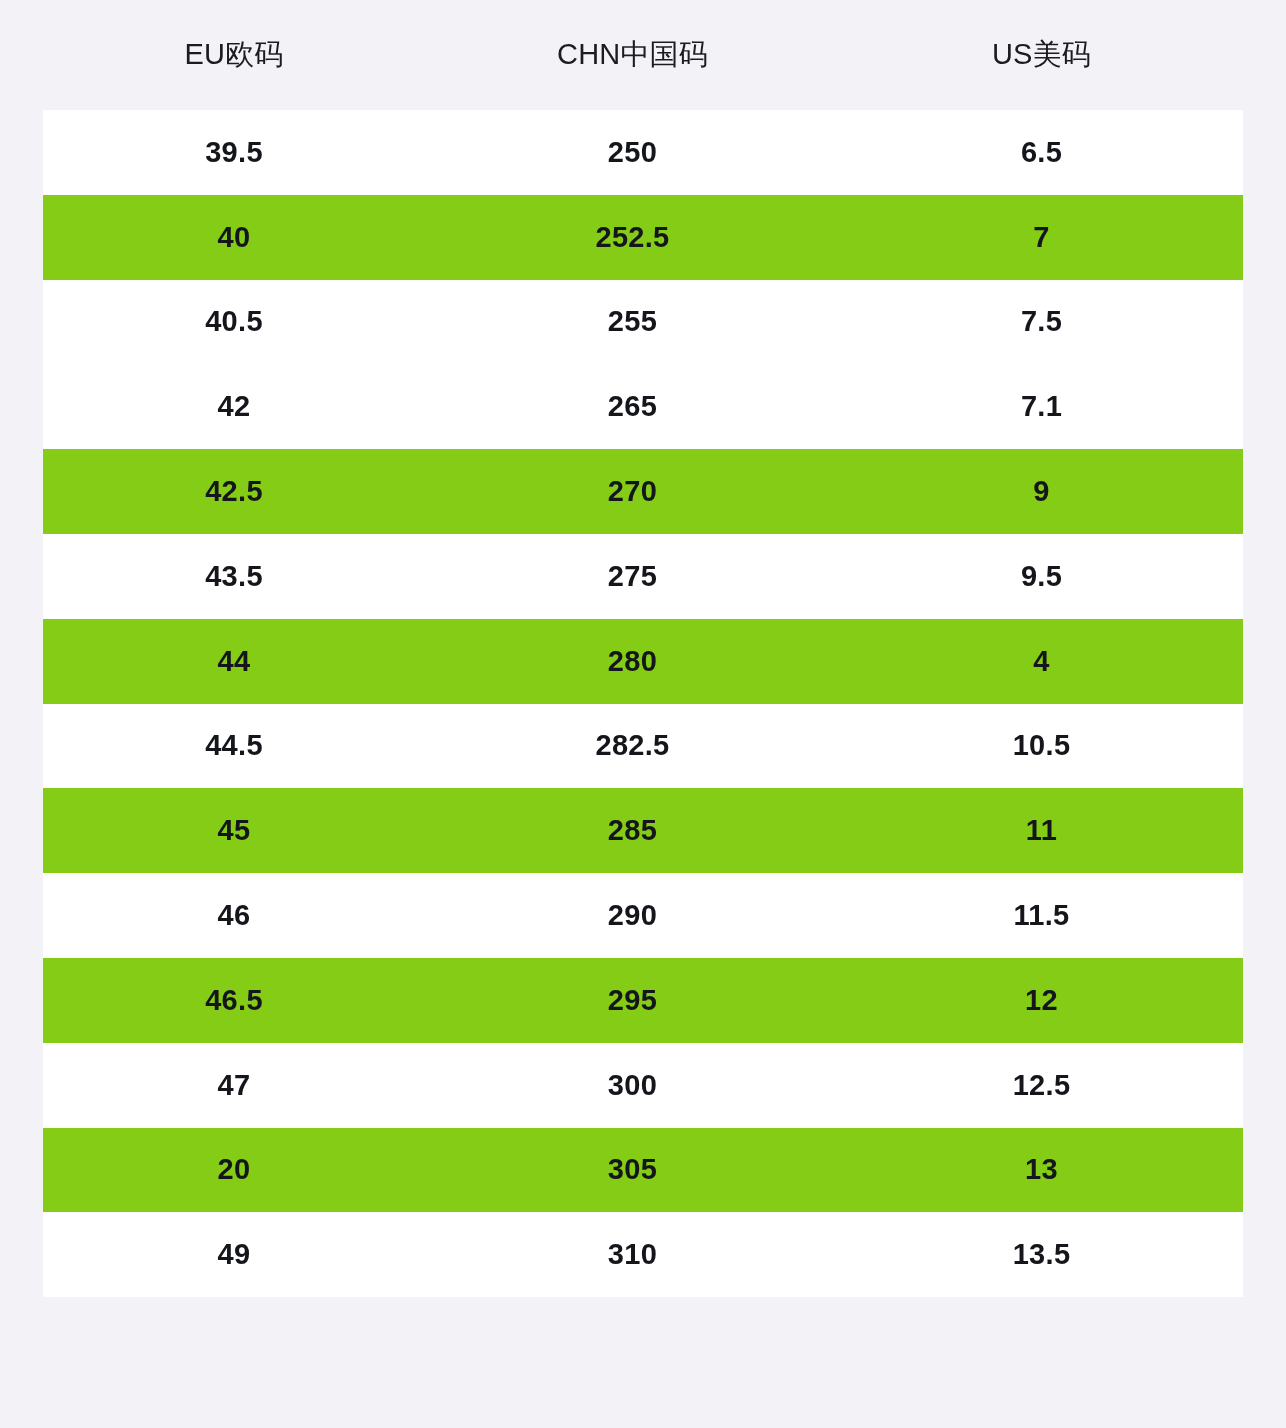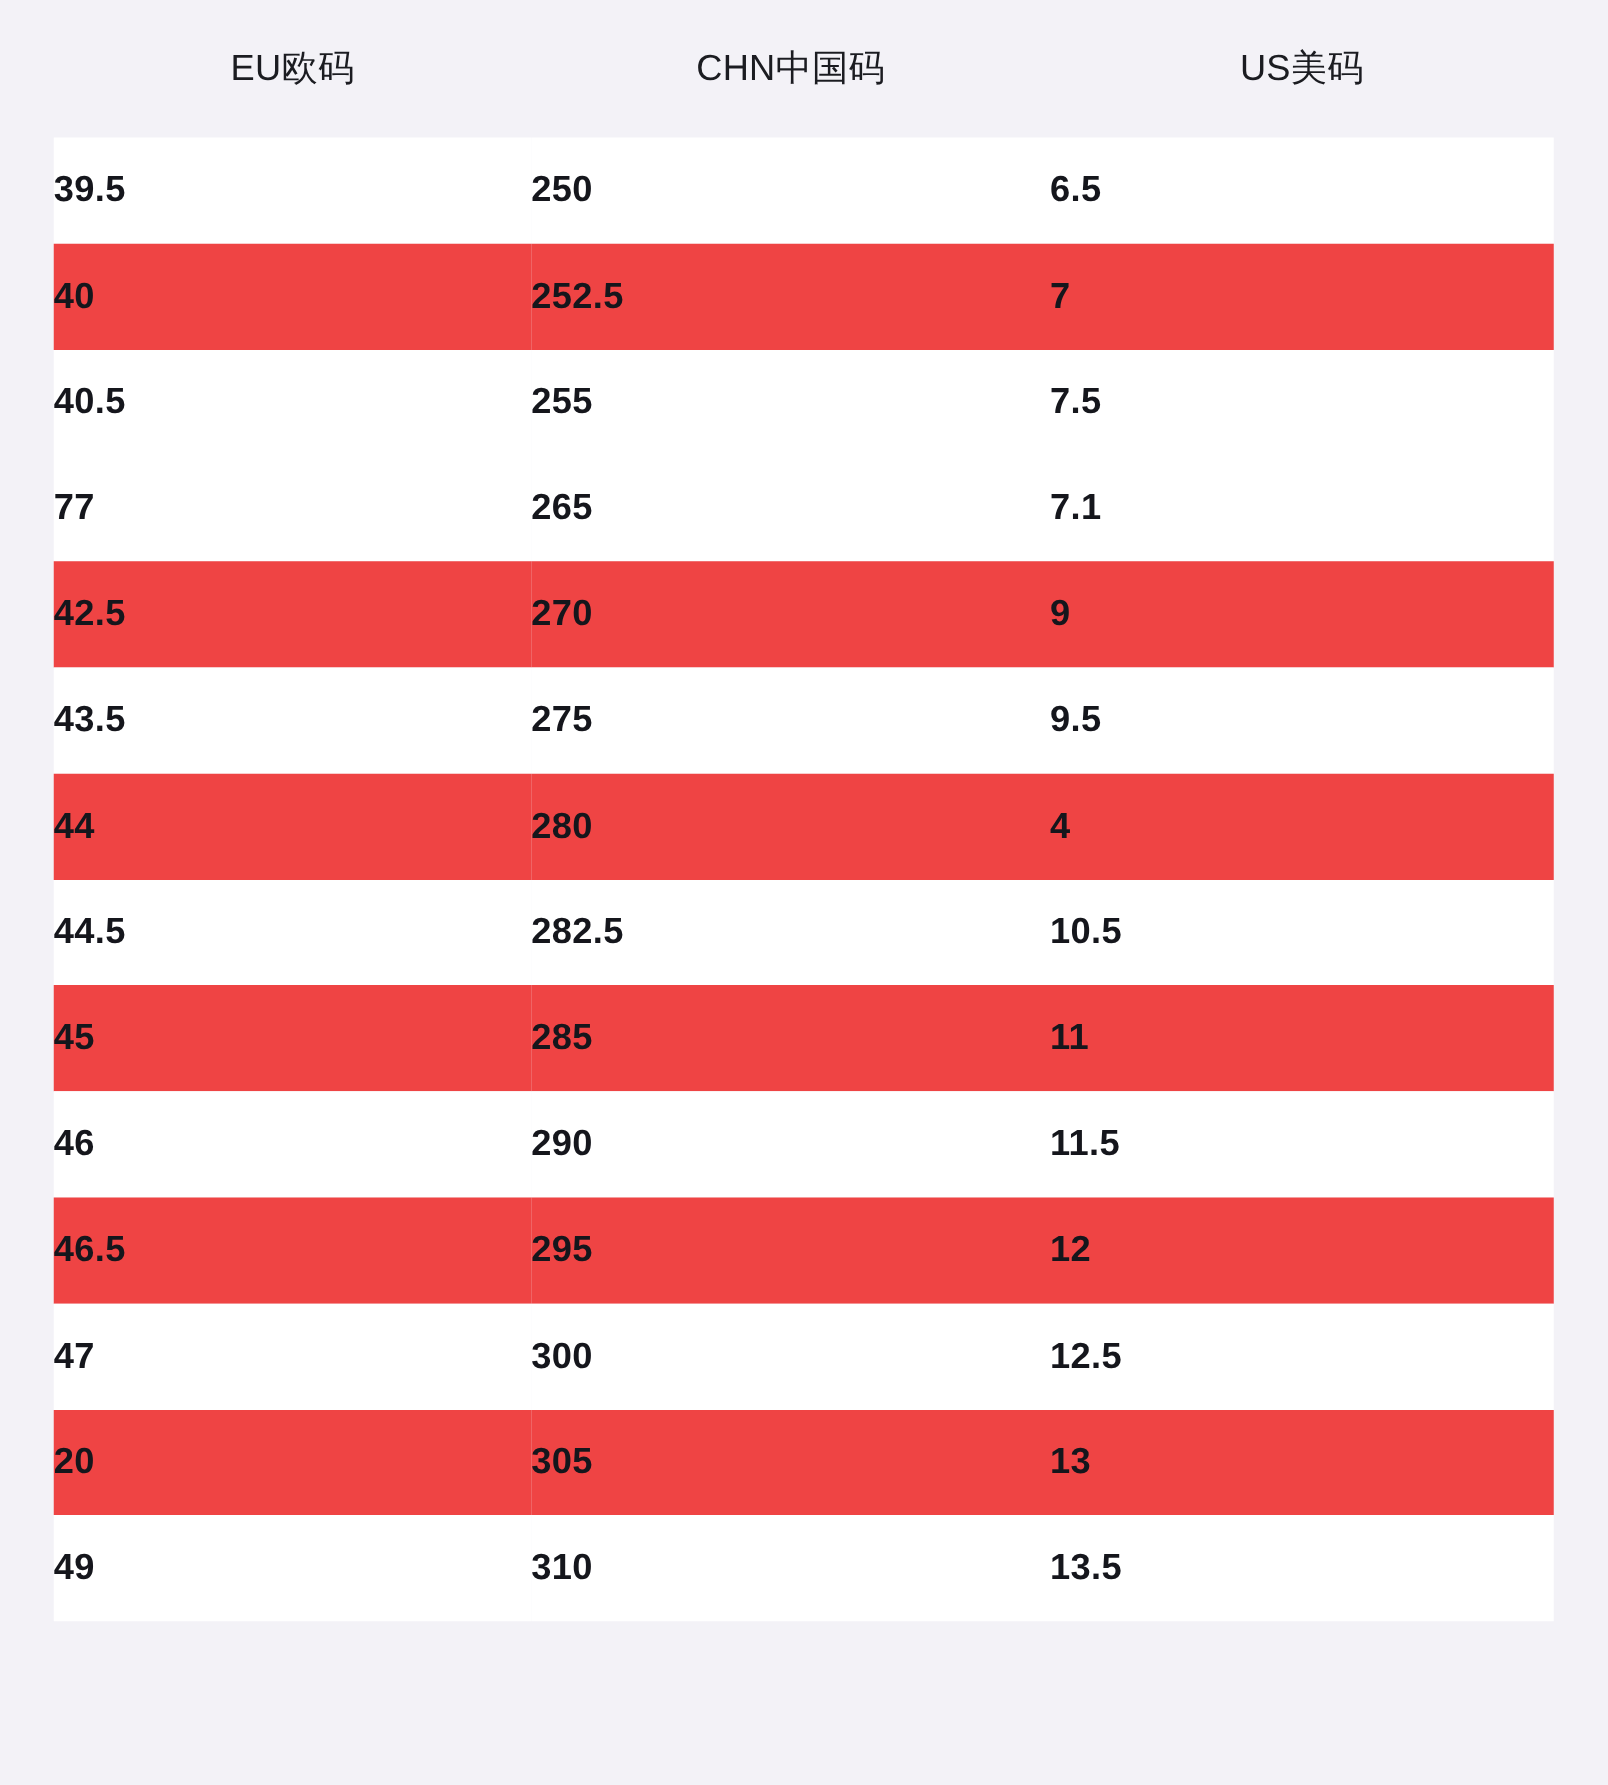--- a/index.html
+++ b/index.html
@@ -51,28 +51,28 @@
     letter-spacing: 0.2px;
   }
 
   .size-table tbody td {
     height: 84.8px;
     padding: 0;
     margin: 0;
     font-weight: 700;
     font-size: 29px;
     color: #15161c;
-    text-align: left;
+    text-align: center;
     vertical-align: middle;
     letter-spacing: 0.3px;
     border: none;
   }
 
   .size-table tbody tr.row-odd td  { background: #ffffff; }
-  .size-table tbody tr.row-even td { background: #ef4444; }
+  .size-table tbody tr.row-even td { background: #84cc16; }
 </style>
 </head>
 <body>
 
 <div class="page">
   <table class="size-table">
     <colgroup>
       <col class="col-eu">
       <col class="col-chn">
       <col class="col-us">
@@ -94,21 +94,21 @@
           <td>40</td>
           <td>252.5</td>
           <td>7</td>
         </tr>
         <tr class="row-odd">
           <td>40.5</td>
           <td>255</td>
           <td>7.5</td>
         </tr>
         <tr class="row-odd">
-          <td>77</td>
+          <td>42</td>
           <td>265</td>
           <td>7.1</td>
         </tr>
         <tr class="row-even">
           <td>42.5</td>
           <td>270</td>
           <td>9</td>
         </tr>
         <tr class="row-odd">
           <td>43.5</td>

